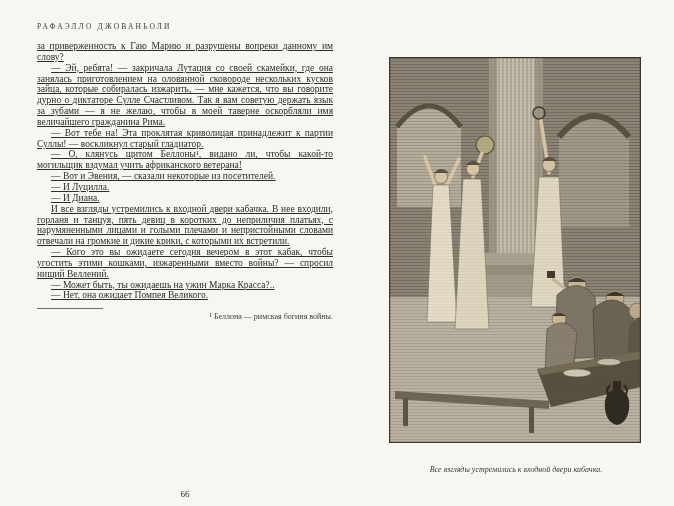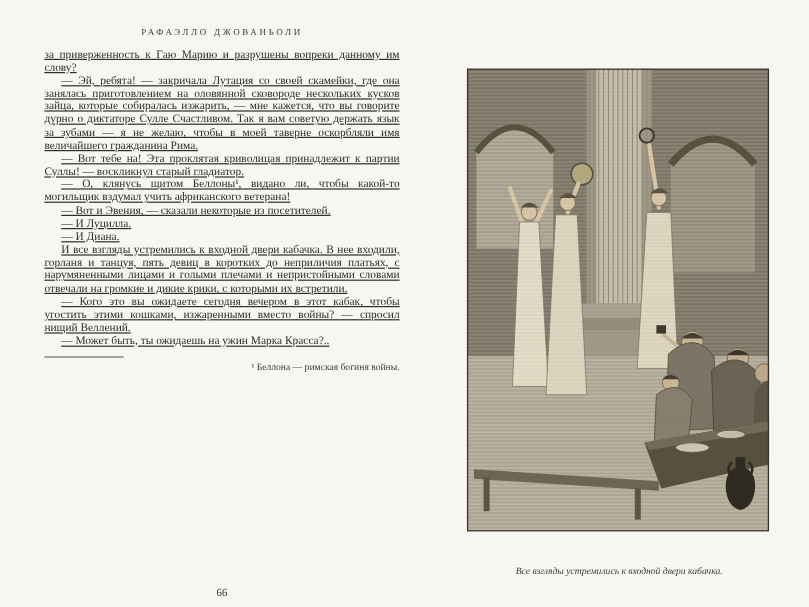--- a/index.html
+++ b/index.html
@@ -9,21 +9,21 @@
     font-family:"Liberation Serif", serif;
     color:#2b2a28;
     overflow:hidden;
   }
   .spread{position:relative;width:674px;height:506px;display:flex;}
   .page{position:relative;width:337px;height:506px;}
 
   
   .running-header{
     position:absolute;top:22px;left:37px;width:296px;
-    text-align:center;font-size:7.5px;letter-spacing:2.2px;
+    text-align:left;font-size:7.5px;letter-spacing:2.2px;
     color:#3d3c39;white-space:nowrap;
   }
   .text-col{
     position:absolute;top:41px;left:37px;width:296px;
     font-size:9.5px;line-height:10.85px;text-align:justify;
     color:#2e2d2a;
   }
   .p{margin:0;text-decoration:underline;}
   .ind{text-indent:14px;}
   .footnote-rule{
@@ -56,20 +56,21 @@
       <p class="p">за приверженность к Гаю Марию и разрушены вопреки данному им слову?</p>
       <p class="p ind">— Эй, ребята! — закричала Лутация со своей скамейки, где она занялась приготовлением на оловянной сковороде нескольких кусков зайца, которые собиралась изжарить, — мне кажется, что вы говорите дурно о диктаторе Сулле Счастливом. Так я вам советую держать язык за зубами — я не желаю, чтобы в моей таверне оскорбляли имя величайшего гражданина Рима.</p>
       <p class="p ind">— Вот тебе на! Эта проклятая криволицая принадлежит к партии Суллы! — воскликнул старый гладиатор.</p>
       <p class="p ind">— О, клянусь щитом Беллоны¹, видано ли, чтобы какой-то могильщик вздумал учить африканского ветерана!</p>
       <p class="p ind">— Вот и Эвения, — сказали некоторые из посетителей.</p>
       <p class="p ind">— И Луцилла.</p>
       <p class="p ind">— И Диана.</p>
       <p class="p ind">И все взгляды устремились к входной двери кабачка. В нее входили, горланя и танцуя, пять девиц в коротких до неприличия платьях, с нарумяненными лицами и голыми плечами и непристойными словами отвечали на громкие и дикие крики, с которыми их встретили.</p>
       <p class="p ind">— Кого это вы ожидаете сегодня вечером в этот кабак, чтобы угостить этими кошками, изжаренными вместо войны? — спросил нищий Веллений.</p>
       <p class="p ind">— Может быть, ты ожидаешь на ужин Марка Красса?..</p>
+      <p class="p ind">— Нет, она ожидает Помпея Великого.</p>
 
       <div class="footnote-rule"></div>
       <div class="footnote">¹ Беллона — римская богиня войны.</div>
     </div>
 
     <div class="page-number">66</div>
   </div>
 
   <div class="page">
     <div class="illo-wrap">
@@ -155,18 +156,18 @@
         <path d="M228,332 q14,2 12,20 q-2,14 -12,16 q-10,-2 -12,-16 q-2,-18 12,-20 Z" fill="#2f2a21"></path>
         <rect x="224" y="324" width="8" height="9" fill="#2f2a21"></rect>
         <path d="M221,328 q-6,6 0,12" fill="none" stroke="#2f2a21" stroke-width="2"></path>
         <path d="M235,328 q6,6 0,12" fill="none" stroke="#2f2a21" stroke-width="2"></path>
 
         <rect width="252" height="386" fill="url(#hz)" opacity="0.12"></rect>
         <rect x="0.6" y="0.6" width="250.8" height="384.8" fill="none" stroke="#3a352b" stroke-width="1.2"></rect>
       </svg>
     </div>
 
-    <div class="illo-wrap" style="top:auto;position:absolute;left:52px;width:254px;margin-top:12px;top:459px;">
+    <div class="illo-wrap" style="top:auto;position:absolute;left:52px;width:254px;margin-top:6px;top:459px;">
       <div class="caption" style="margin-top:0;">Все взгляды устремились к входной двери кабачка.</div>
     </div>
   </div>
 
 </div>
 
 </body></html>

